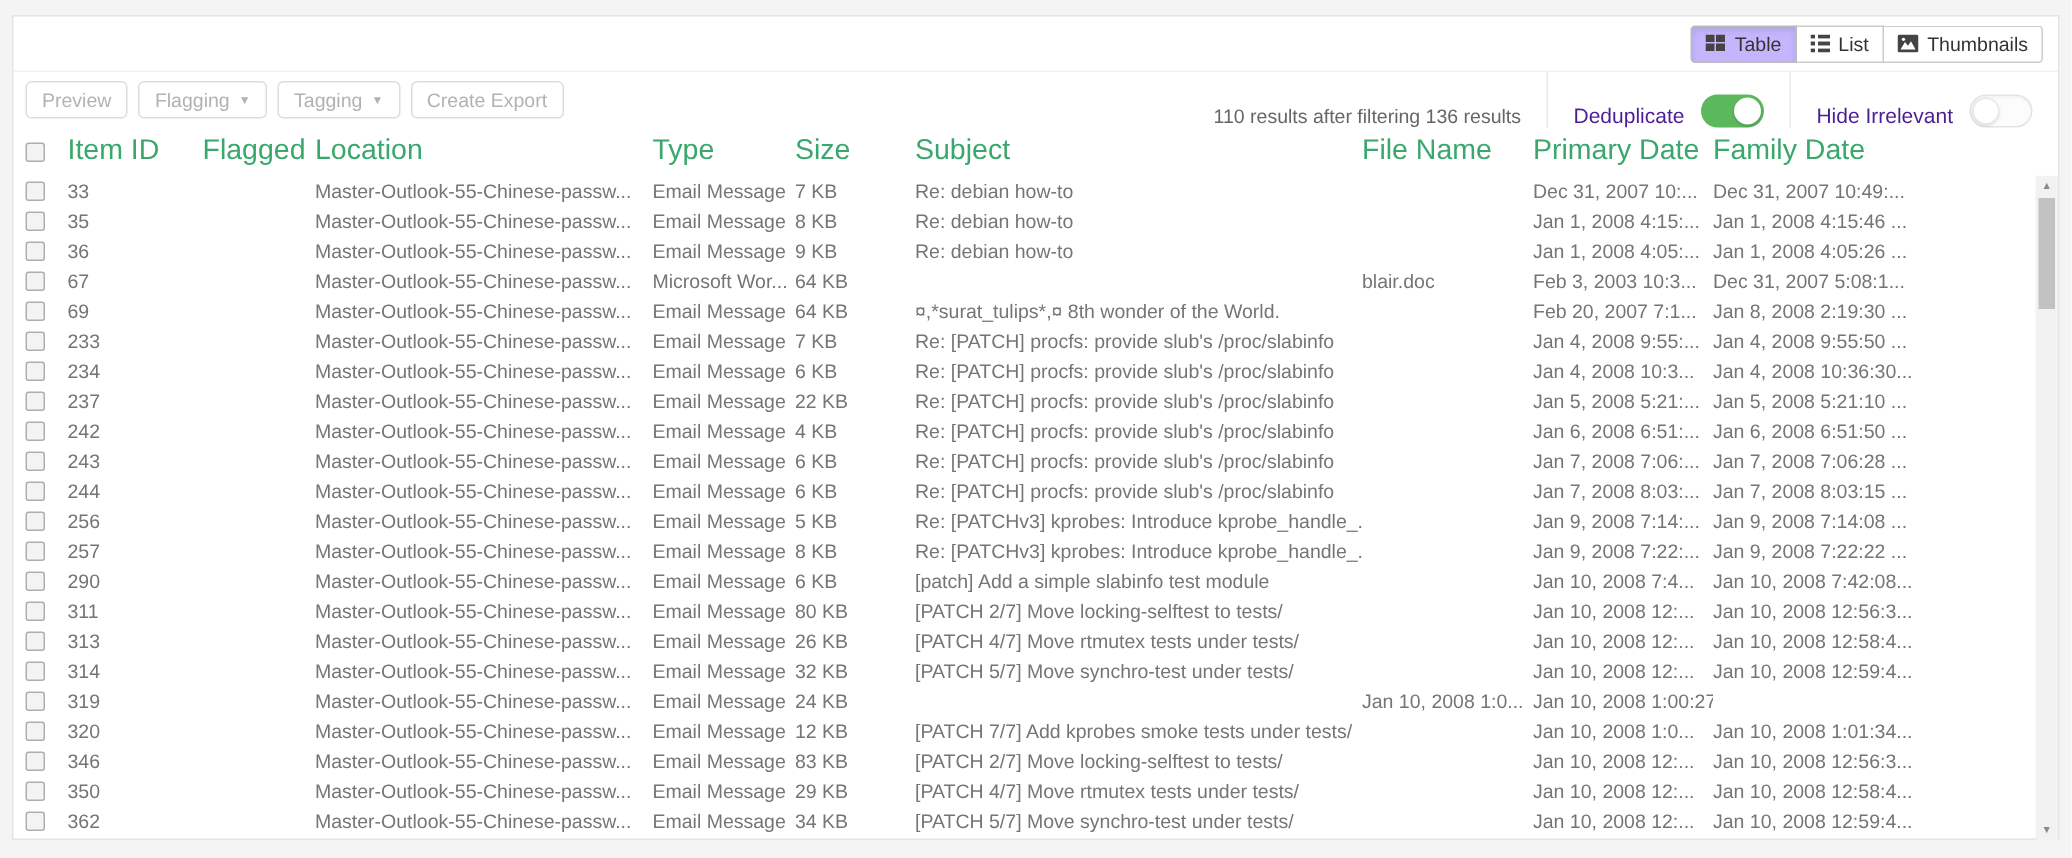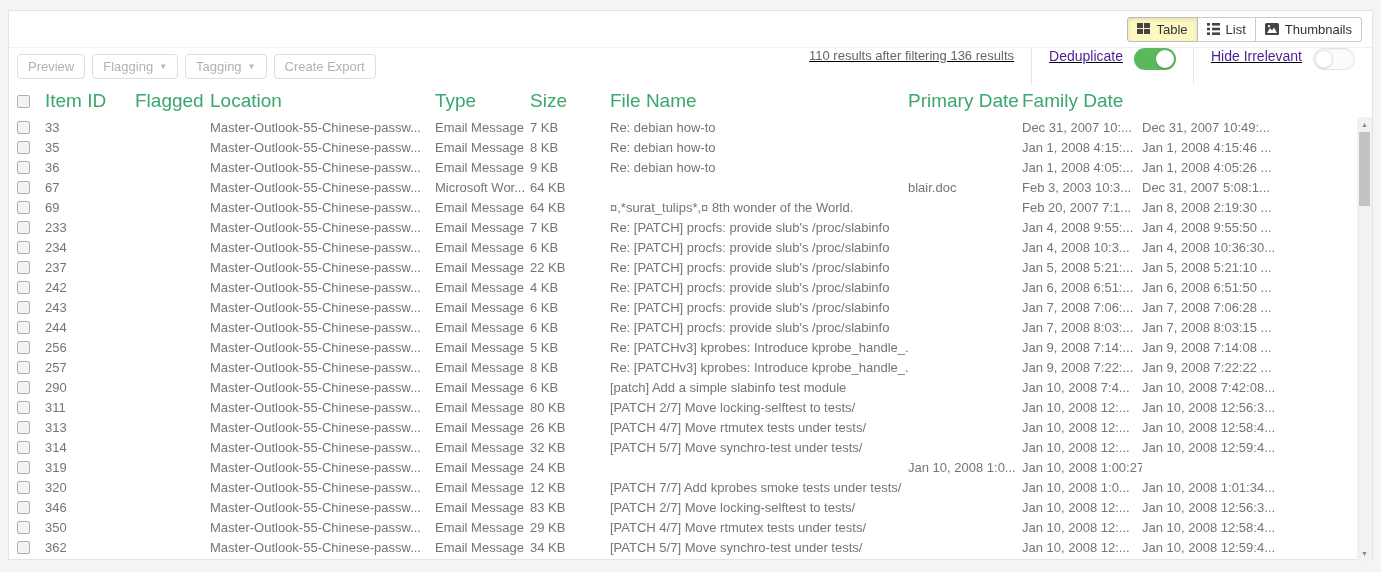--- a/index.html
+++ b/index.html
@@ -16,33 +16,33 @@
   
   .topbar { height:36px; display:flex; align-items:center; justify-content:flex-end; padding-right:10px; }
   .btn-group { display:flex; }
   .vbtn {
     display:flex; align-items:center; gap:6px; padding:3px 9px; height:25px;
     font-size:13px; color:#333; background:#fff; border:1px solid #ccc; cursor:pointer;
   }
   .vbtn:first-child { border-radius:3px 0 0 3px; }
   .vbtn:last-child { border-radius:0 3px 3px 0; }
   .vbtn + .vbtn { border-left:none; }
-  .vbtn.active { background:#fef9c3; box-shadow:inset 0 2px 4px rgba(0,0,0,.1); border-color:#bbb; }
+  .vbtn.active { background:#c4b5fd; box-shadow:inset 0 2px 4px rgba(0,0,0,.1); border-color:#bbb; }
   .vbtn svg { display:block; }
   
   .toolbar { height:38px; display:flex; align-items:stretch; border-top:1px solid #f1f1f1; }
   .toolbar-left { display:flex; align-items:center; gap:7px; padding-left:8px; }
   .tbtn {
     display:flex; align-items:center; gap:6px; padding:4px 10px; height:25px;
     font-size:13px; color:#b2b2b2; background:#fff; border:1px solid #ddd; border-radius:4px; cursor:pointer;
     white-space:nowrap;
   }
   .caret { font-size:8px; color:#b2b2b2; line-height:1; }
   .toolbar-right { margin-left:auto; display:flex; align-items:stretch; }
-  .tsection { display:flex; align-items:flex-start; padding:0 17px;text-decoration:underline; }
+  .tsection { display:flex; align-items:flex-end; padding:0 17px; }
   .tsection + .tsection { border-left:1px solid #e9e9e9; }
   .results-text { font-size:13px; color:#666; white-space:nowrap; }
   .toggle-label { font-size:14px; color:#4c1d95; margin-right:11px; white-space:nowrap; }
   .toggle { width:42px; height:22px; border-radius:11px; position:relative; cursor:pointer; flex:0 0 auto; }
   .toggle.on { background:#5cb85c; }
   .toggle.off { background:#fcfcfc; border:1px solid #e3e3e3; box-shadow:inset 0 1px 2px rgba(0,0,0,.05); }
   .knob { position:absolute; top:2px; width:18px; height:18px; border-radius:50%; background:#fff; }
   .toggle.on .knob { right:2px; box-shadow:0 1px 2px rgba(0,0,0,.2); }
   .toggle.off .knob { left:1px; top:1px; border:1px solid #e8e8e8; box-shadow:0 1px 2px rgba(0,0,0,.12); }
   
@@ -151,20 +151,21 @@
 
   <div class="grid-cols thead">
     <div class="cb-cell">
       <input type="checkbox" style="">
     </div>
     <div class="hcell">Item ID</div>
     <div class="hcell">Flagged</div>
     <div class="hcell">Location</div>
     <div class="hcell">Type</div>
     <div class="hcell">Size</div>
+    <div class="hcell">Subject</div>
     <div class="hcell">File Name</div>
     <div class="hcell">Primary Date</div>
     <div class="hcell">Family Date</div>
   </div>
 
   <div class="tbody">
     <div class="rows-wrap">
         <div class="grid-cols trow">
     <div class="cb-cell">
       <input type="checkbox" style="">

